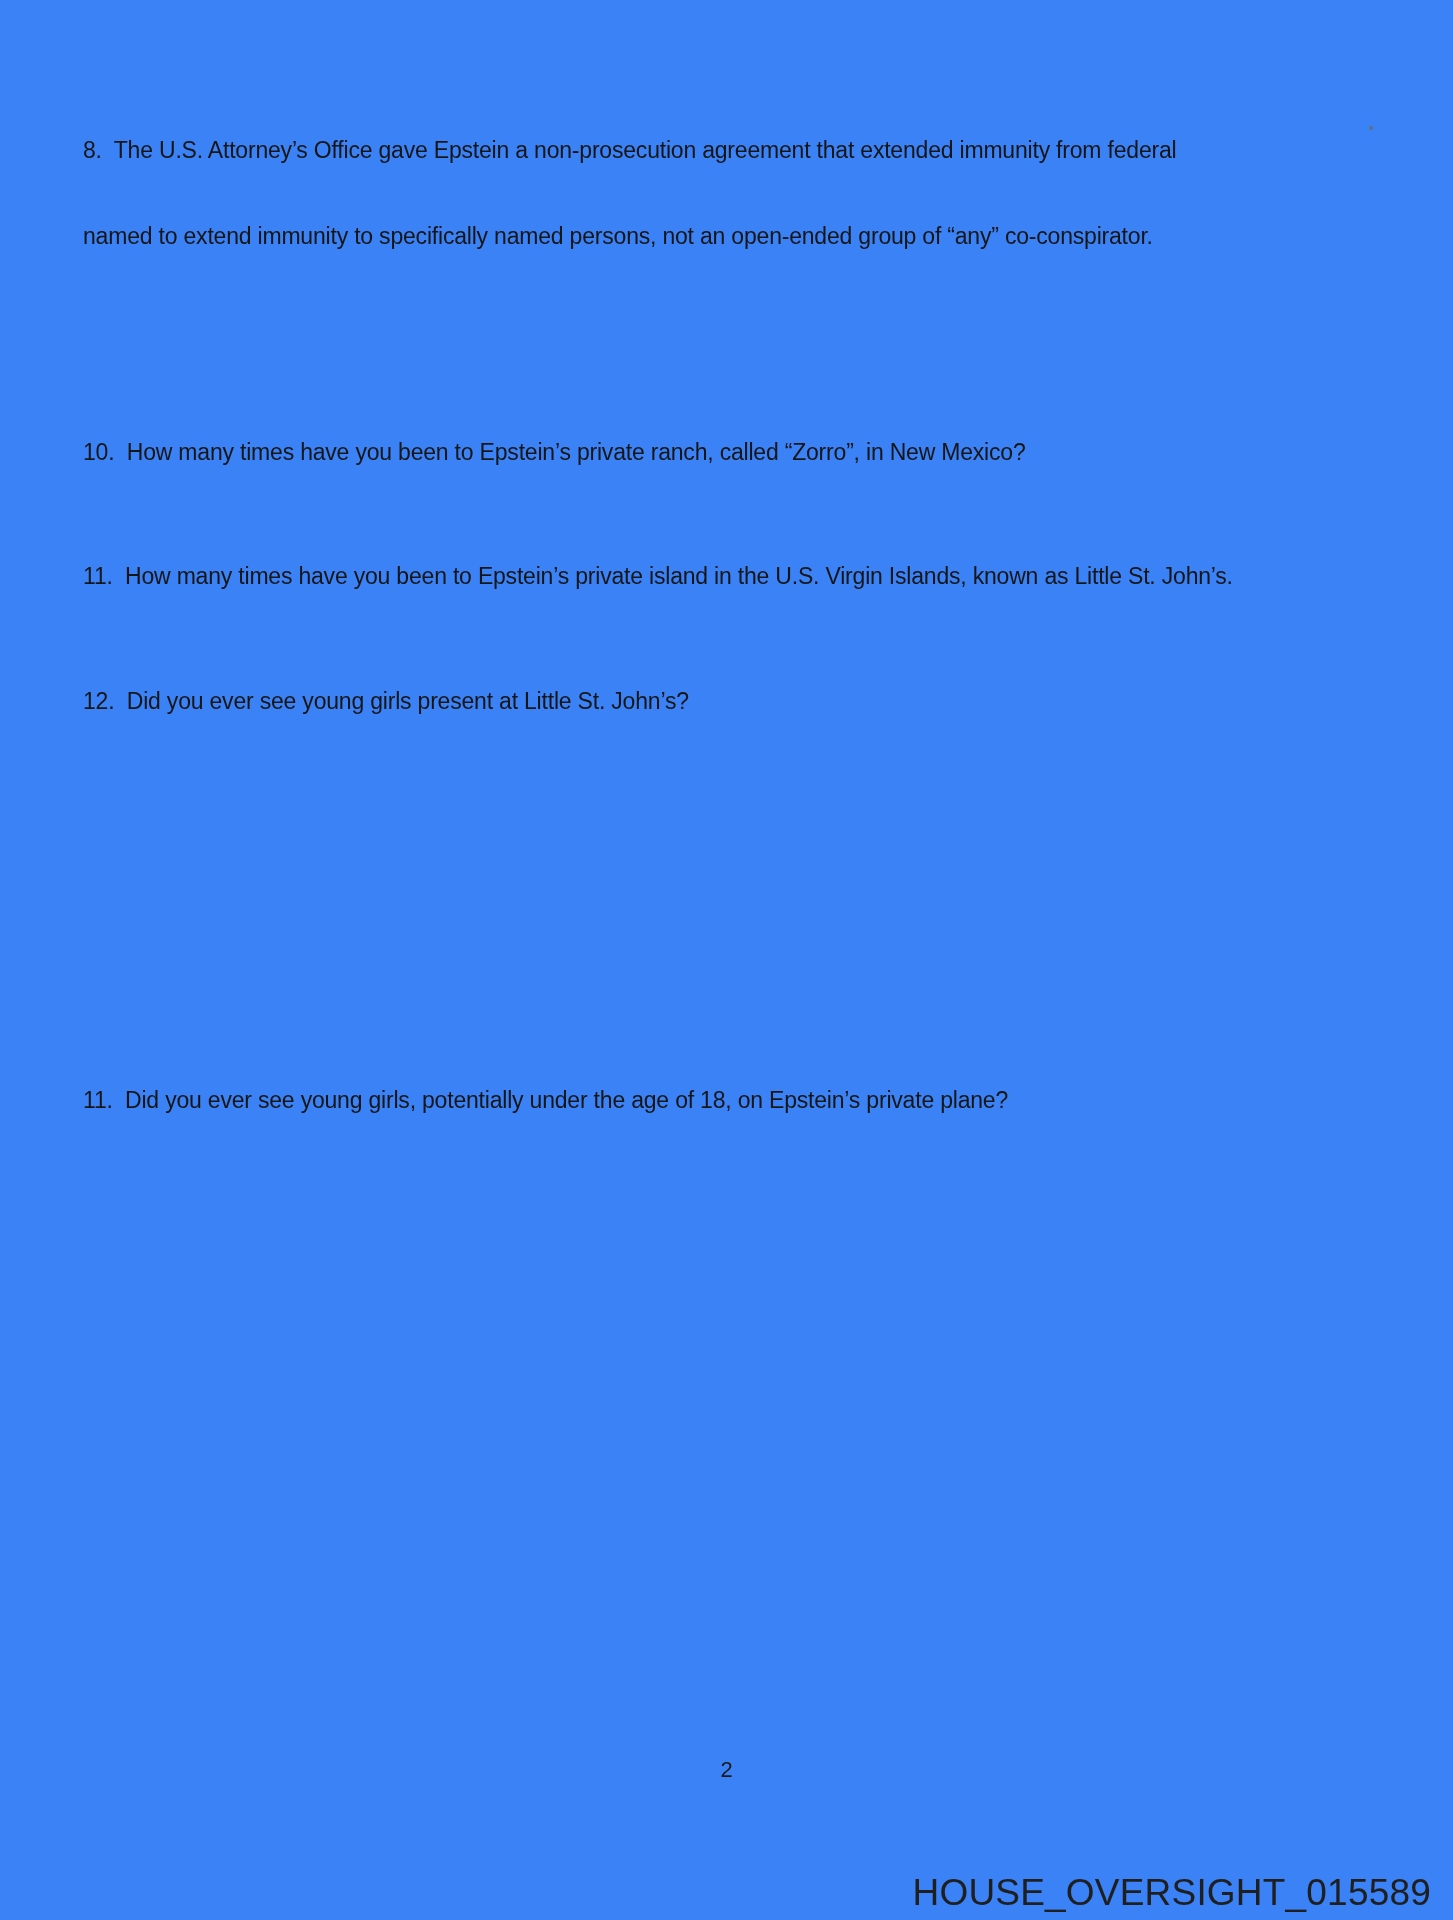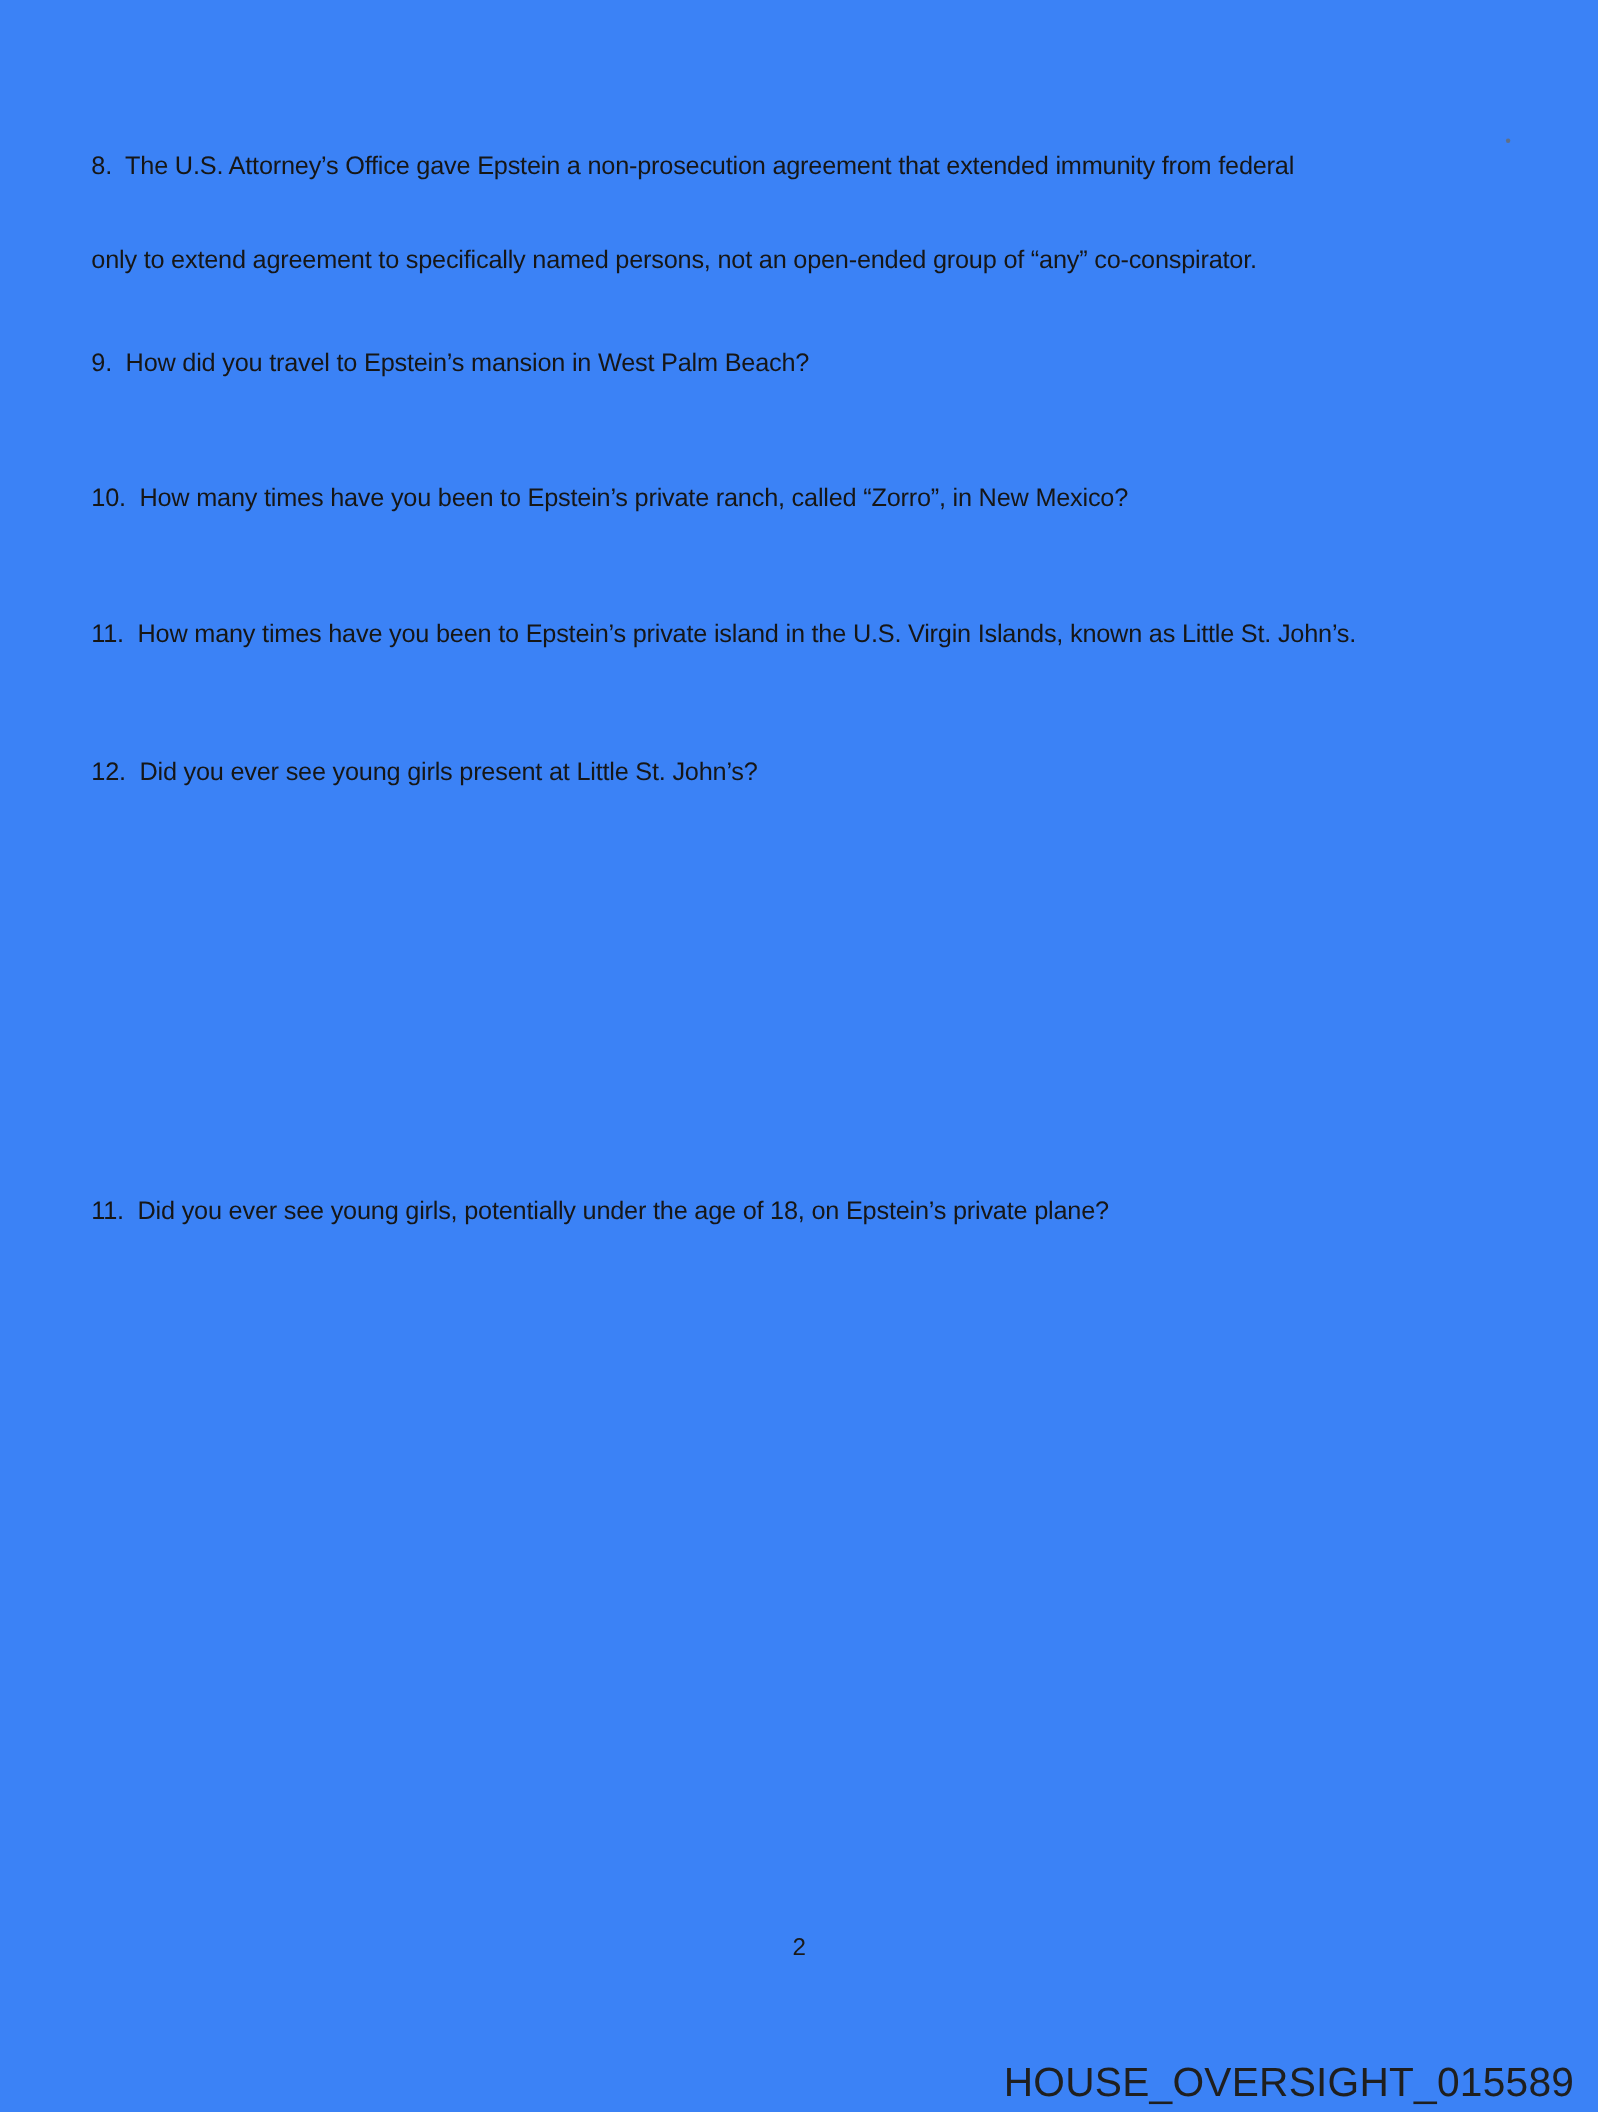--- a/index.html
+++ b/index.html
@@ -58,28 +58,25 @@
     opacity: 0.8;
   }
 </style>
 </head>
 <body>
 
 <div class="page">
 
   <div class="question" style="top:79px">
     <span class="q-line">8.  The U.S. Attorney’s Office gave Epstein a non-prosecution agreement that extended immunity from federal</span>
-    <span class="q-line">only to extend agreement to specifically named persons, not an open-ended group of “any” co-conspirator.</span>
+    <span class="q-line">named to extend immunity to specifically named persons, not an open-ended group of “any” co-conspirator.</span>
   </div>
 
   <span class="scan-dot"></span>
 
-  <div class="question" style="top:258px">
-    <span class="q-line">9.  How did you travel to Epstein’s mansion in West Palm Beach?</span>
-  </div>
 
   <div class="question" style="top:381px">
     <span class="q-line">10.  How many times have you been to Epstein’s private ranch, called “Zorro”, in New Mexico?</span>
   </div>
 
   <div class="question" style="top:505px">
     <span class="q-line">11.  How many times have you been to Epstein’s private island in the U.S. Virgin Islands, known as Little St. John’s.</span>
   </div>
 
   <div class="question" style="top:630px">

